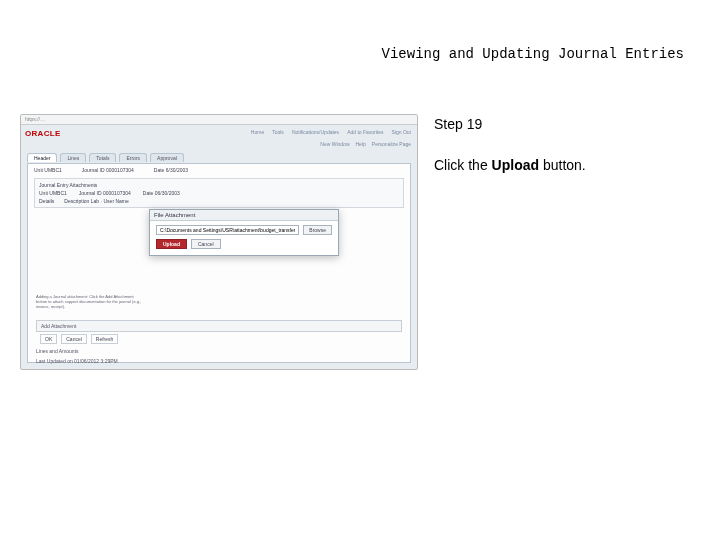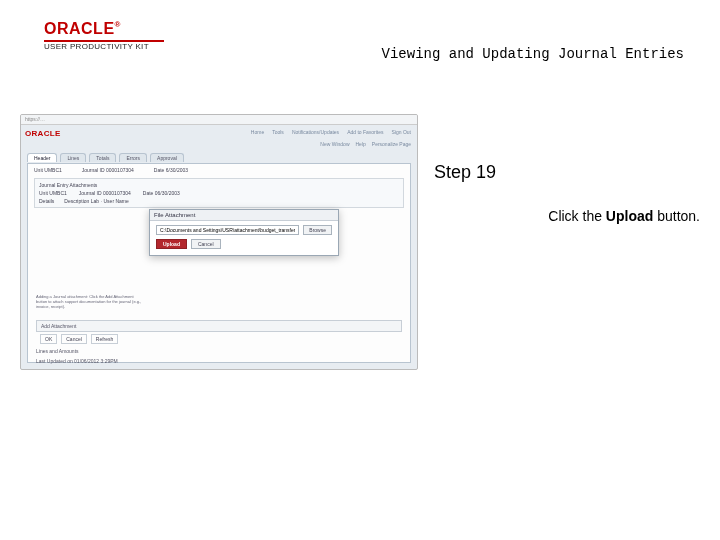--- a/index.html
+++ b/index.html
@@ -13,22 +13,22 @@
   .brand-logo sup { font-size: 8px; vertical-align: top; }
   .brand-rule { height: 2px; background: #c00000; width: 120px; margin-top: 2px; }
   .brand-sub { font-size: 8px; color: #222; letter-spacing: 0.3px; }
   .doc-title { position: absolute; right: 36px; top: 26px; font-size: 14px; color: #000; font-family: Liberation Mono, monospace; }
 
   
   .body { position: absolute; top: 114px; left: 20px; right: 20px; bottom: 20px; display: flex; gap: 16px; }
   .left { width: 398px; }
   .right { flex: 1; padding-top: 2px; }
 
-  .step-label { font-size: 18px; margin-bottom: 24px; margin-top: 46px; }
-  .instruction { font-size: 14px; line-height: 1.4; text-align: right; }
+  .step-label { font-size: 14px; margin-bottom: 24px; }
+  .instruction { font-size: 14px; line-height: 1.4; }
   .instruction b { font-weight: bold; }
 
   
   .shot { width: 398px; height: 256px; border: 1px solid #bbb; border-radius: 2px; position: relative; overflow: hidden; font-size: 6px; color: #555; background: #e7ecf1; }
   .shot-url { position: absolute; top: 0; left: 0; right: 0; height: 10px; background: #f2f4f6; border-bottom: 1px solid #ccc; }
   .shot-url span { position: absolute; left: 4px; top: 1px; font-size: 5px; color: #888; }
   .shot-brand { position: absolute; left: 4px; top: 14px; font-weight: bold; color: #c00000; font-size: 8px; letter-spacing: 0.3px; }
   .shot-nav { position: absolute; left: 90px; right: 6px; top: 14px; font-size: 5px; color: #7a8aa0; display: flex; gap: 8px; justify-content: flex-end; }
   .shot-links { position: absolute; right: 6px; top: 26px; font-size: 5px; color: #7a8aa0; display: flex; gap: 6px; }
   .shot-tabs { position: absolute; left: 6px; right: 6px; top: 38px; display: flex; gap: 3px; }
@@ -61,27 +61,20 @@
   .meta-line { position: absolute; left: 8px; font-size: 5px; color: #556; }
   .meta1 { top: 184px; }
   .meta2 { top: 194px; }
 </style>
 </head>
 <body>
 
 <div class="page">
 
   <div class="header">
-    <div class="brand">
-      <div class="brand-logo">
-        <span>ORACLE</span><sup>®</sup>
-      </div>
-      <div class="brand-rule"></div>
-      <div class="brand-sub">USER PRODUCTIVITY KIT</div>
-    </div>
     <div class="doc-title">Viewing and Updating Journal Entries</div>
   </div>
 
   <div class="body">
     <div class="left">
       <div class="shot">
 
         <div class="shot-url">
           <span>https://…</span>
         </div>

